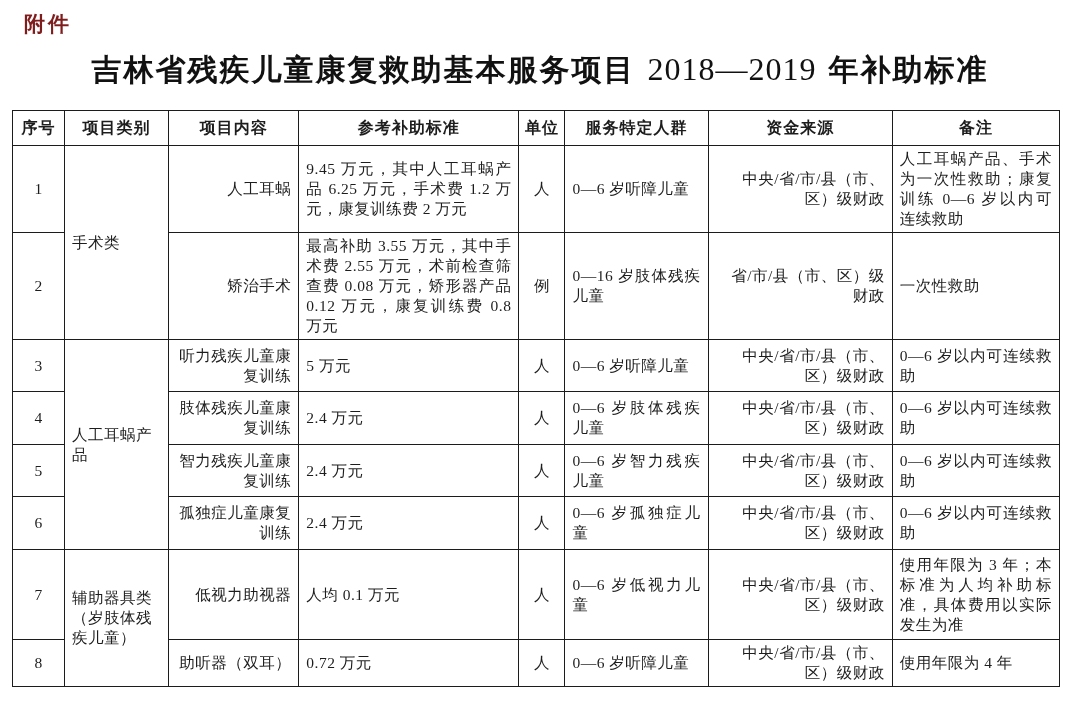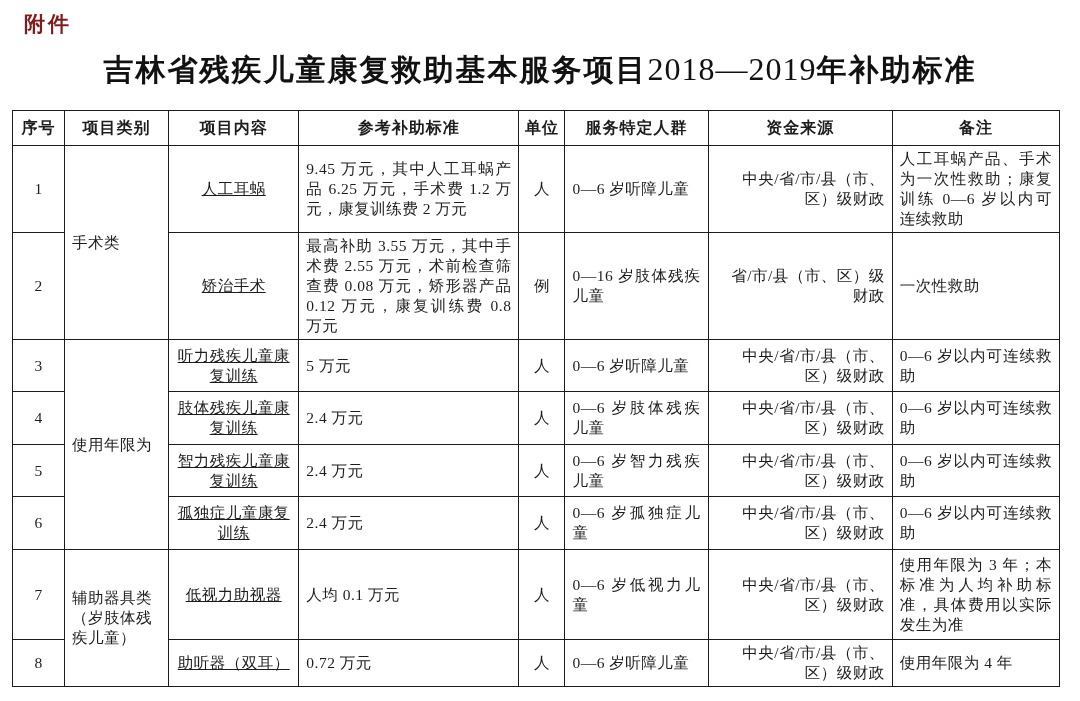--- a/index.html
+++ b/index.html
@@ -13,21 +13,21 @@
     position:absolute;left:24px;top:10px;
     font-size:21px;font-weight:600;letter-spacing:3px;color:#7f1d1d;
   }
   .title{
     position:absolute;left:0;top:50px;width:100%;
     text-align:center;font-size:30px;font-weight:bold;
     letter-spacing:2px;color:#111;white-space:nowrap;
   }
   .title .num{
     font-family:"Liberation Serif","DejaVu Serif",serif;
-    font-weight:normal;font-size:32px;letter-spacing:1px;margin:0 0;
+    font-weight:normal;font-size:32px;letter-spacing:1px;margin:0 12px;
   }
   table.doc{
     position:absolute;left:12px;top:110px;width:1048px;
     border-collapse:collapse;table-layout:fixed;
     border:1px solid #b91c1c;
   }
   .doc th,.doc td{
     border:1px solid #1c1c1c;
     vertical-align:middle;
     font-size:15.5px;line-height:20px;
@@ -37,21 +37,21 @@
     letter-spacing:0.5px;
     word-break:break-all;
   }
   .doc th{
     font-family:"Liberation Sans","DejaVu Sans",sans-serif;
     font-weight:600;font-size:16px;text-align:center;
     letter-spacing:1px;padding:2px;
   }
   .c-no,.c-unit{text-align:center;letter-spacing:0;}
   .c-cat{text-align:left;letter-spacing:1px;padding:2px 8px;}
-  .c-content{text-align:center;letter-spacing:1px;text-decoration:underline;}
+  .c-content{text-align:right;letter-spacing:1px;}
   .c-std,.c-pop,.c-remark{text-align:justify;text-justify:inter-character;letter-spacing:1px;}
   .c-fund{text-align:right;letter-spacing:0.3px;margin-top:45px;}
   .c-no{font-family:"Liberation Serif","DejaVu Serif",serif;font-size:16px;}
 </style>
 </head>
 <body>
 
 <div class="attachment">附件</div>
 
 <div class="title">
@@ -94,21 +94,21 @@
     <td class="c-no">2</td>
     <td class="c-content">矫治手术</td>
     <td class="c-std">最高补助 3.55 万元，其中手术费 2.55 万元，术前检查筛查费 0.08 万元，矫形器产品 0.12 万元，康复训练费 0.8 万元</td>
     <td class="c-unit">例</td>
     <td class="c-pop">0—16 岁肢体残疾儿童</td>
     <td class="c-fund">省/市/县（市、区）级财政</td>
     <td class="c-remark">一次性救助</td>
   </tr>
   <tr style="height:52px">
     <td class="c-no">3</td>
-    <td class="c-cat" rowspan="4">使用年限为</td>
+    <td class="c-cat" rowspan="4">人工耳蜗产品</td>
     <td class="c-content">听力残疾儿童康复训练</td>
     <td class="c-std">5 万元</td>
     <td class="c-unit">人</td>
     <td class="c-pop">0—6 岁听障儿童</td>
     <td class="c-fund">中央/省/市/县（市、区）级财政</td>
     <td class="c-remark">0—6 岁以内可连续救助</td>
   </tr>
   <tr style="height:53px">
     <td class="c-no">4</td>
     <td class="c-content">肢体残疾儿童康复训练</td>

